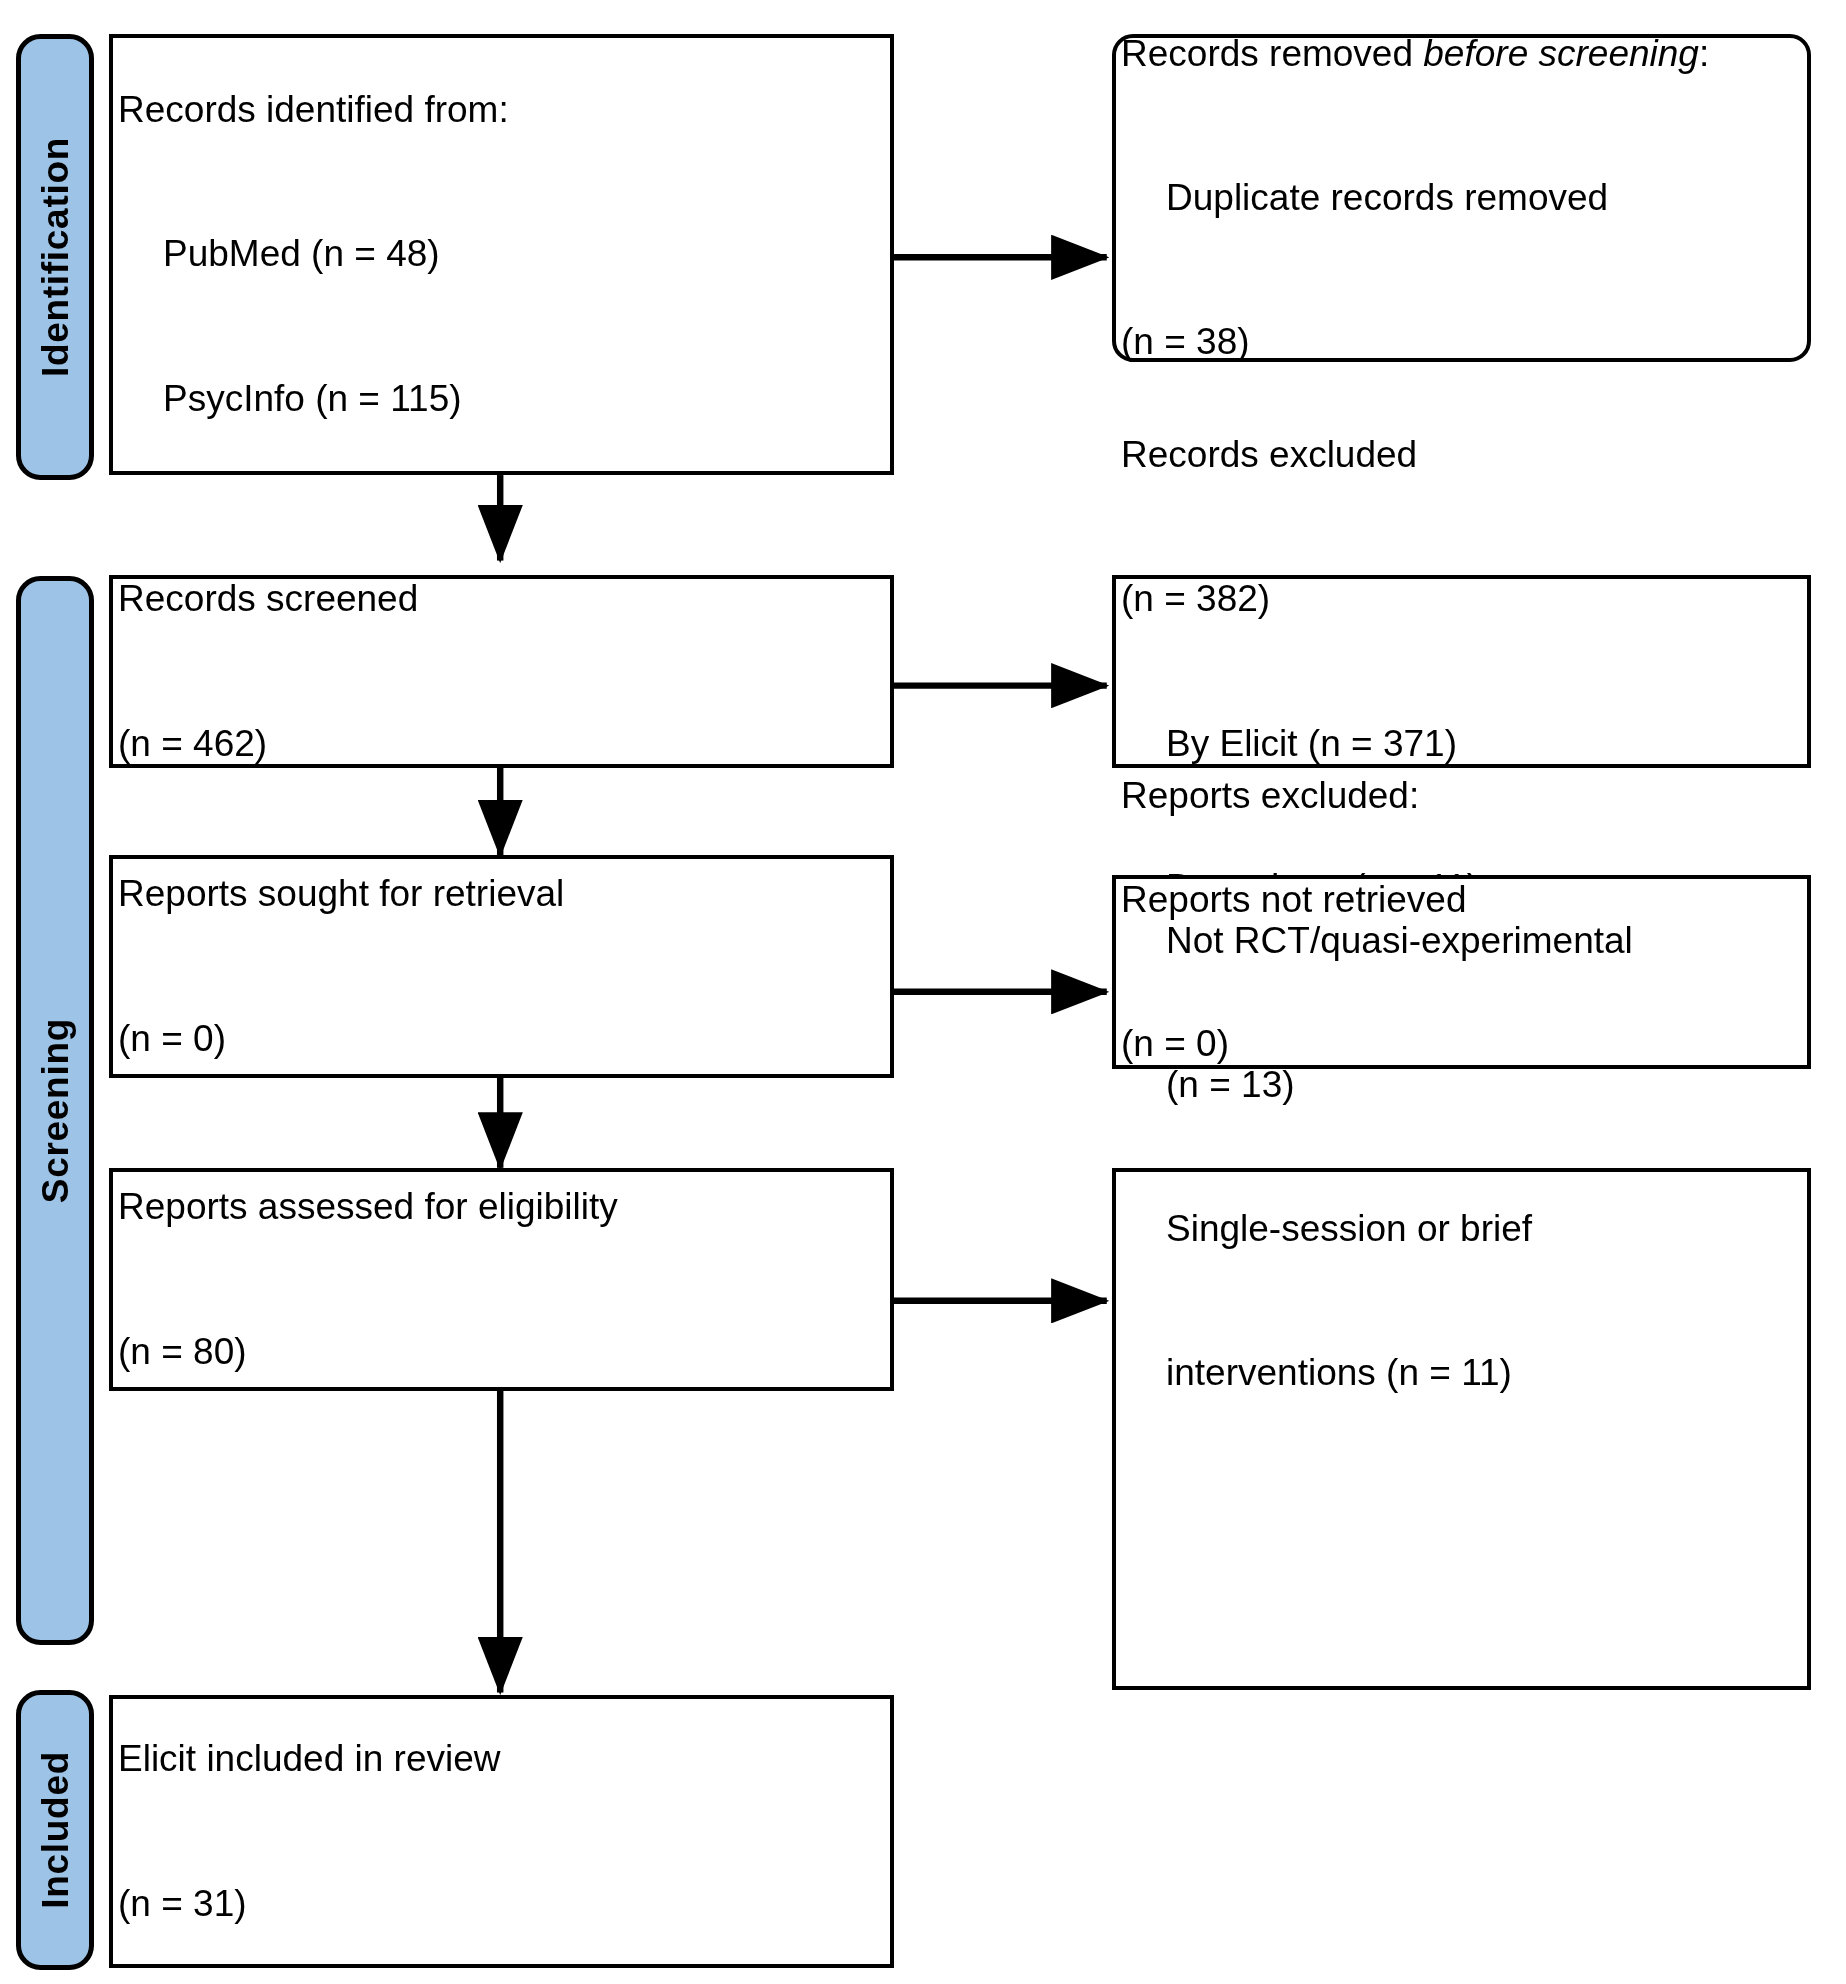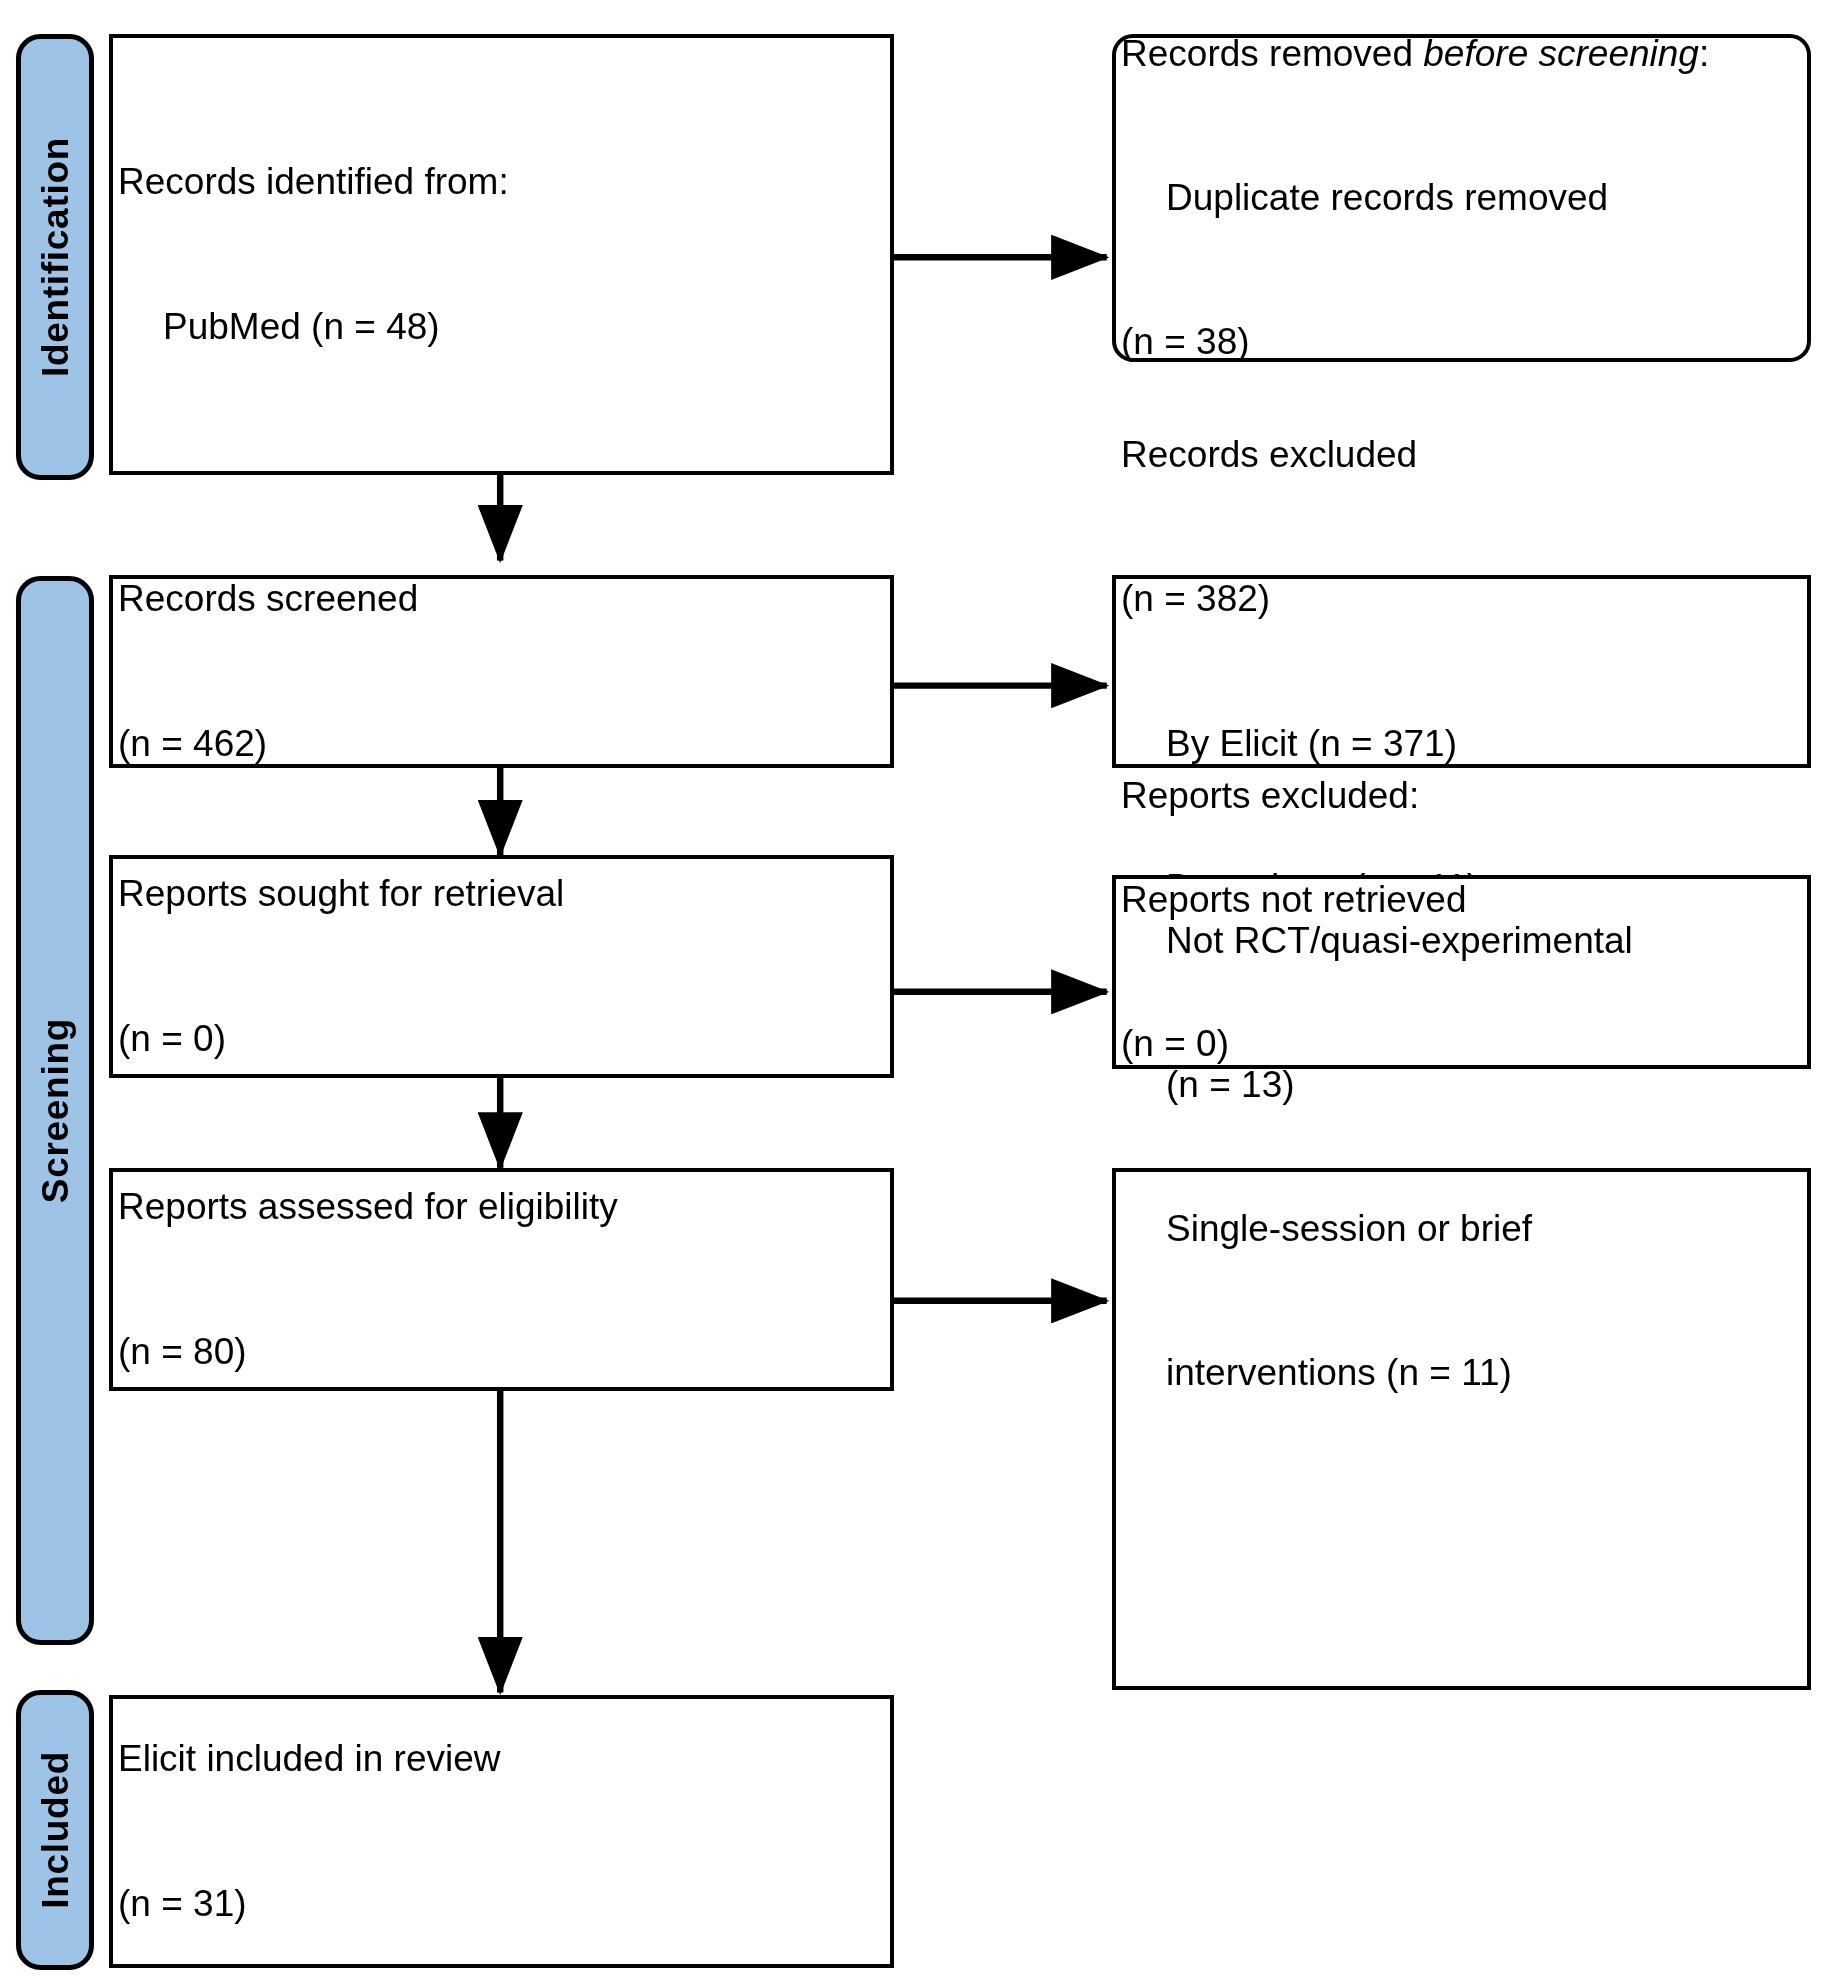--- a/index.html
+++ b/index.html
@@ -113,20 +113,21 @@
   </div>
 
   <div class="stage-bar" style="left:16px; top:1690px; width:78px; height:280px;">
     <span class="stage-label">Included</span>
   </div>
 
   <div class="pbox" style="left:109px; top:34px; width:785px; height:441px;">
     <div class="pbox-text">
       <span class="hang">Records identified from:</span>
       <span class="ind">PubMed (n = 48)</span>
+      <span class="ind">PsycInfo (n = 115)</span>
     </div>
   </div>
 
   <div class="pbox" style="left:1112px; top:34px; width:699px; height:328px;border-radius:21px;">
     <div class="pbox-text">
       <span class="hang"><span>Records removed </span><em>before screening</em><span>:</span></span>
       <span class="ind">Duplicate records removed</span>
       <span class="hang">(n = 38)</span>
     </div>
   </div>

